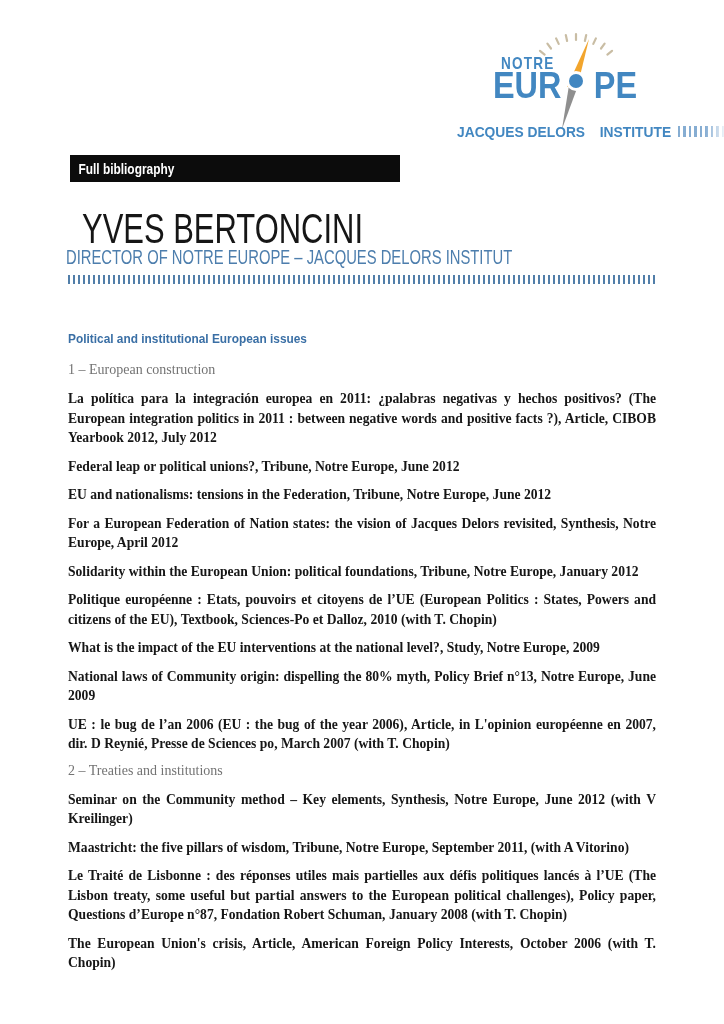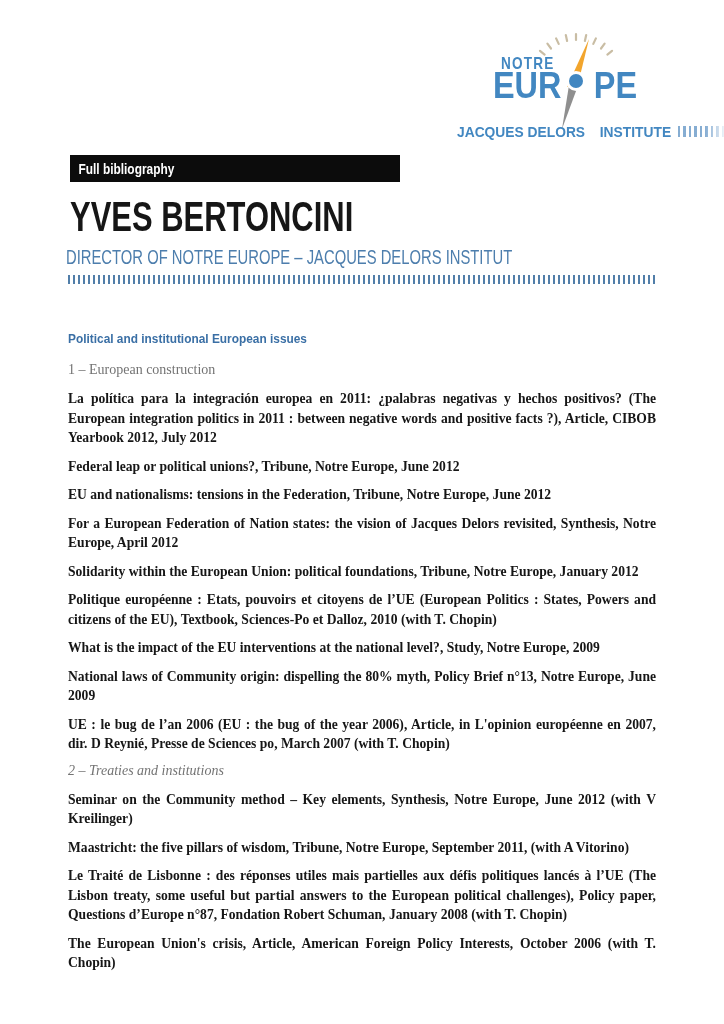--- a/index.html
+++ b/index.html
@@ -42,22 +42,22 @@
   
   .banner{
     position:absolute;top:155px;left:70px;width:330px;height:27px;
     background:#0c0c0c;color:#ffffff;
     display:flex;align-items:center;justify-content:flex-start;
     font-family:"Liberation Sans",sans-serif;font-weight:700;font-size:14px;
   }
   .banner span{display:inline-block;transform:scaleX(.85);}
   
   .person-name{
-    position:absolute;top:191px;left:66px;margin:4px;
-    font-family:"Liberation Sans",sans-serif;font-weight:700;font-size:43px;line-height:1;
+    position:absolute;top:191px;left:66px;margin:16px;
+    font-family:"Liberation Sans",sans-serif;font-weight:400;font-size:43px;line-height:1;
     color:#161616;white-space:nowrap;
   }
   .person-name span{display:inline-block;transform:scaleX(.72);transform-origin:0 50%;}
   .person-subtitle{
     position:absolute;top:247px;left:66px;margin:0;
     font-family:"Liberation Sans",sans-serif;font-weight:400;font-size:20px;line-height:1;
     color:#4d7ead;white-space:nowrap;
   }
   .person-subtitle span{display:inline-block;transform:scaleX(.74);transform-origin:0 50%;}
   .tick-row{
@@ -70,21 +70,21 @@
     margin:0 0 16px 0;
     font-family:"Liberation Sans",sans-serif;font-weight:700;font-size:13.5px;
     color:#3a6fa5;white-space:nowrap;
   }
   .category span{display:inline-block;transform:scaleX(.88);transform-origin:0 50%;}
   .sec-heading{
     margin:0 0 11px 0;
     font-family:"Liberation Serif",serif;font-weight:400;font-size:14px;
     color:#737373;
   }
-  .sec-heading.second{font-style:italic;}
+  .sec-heading.second{}
   .item{
     margin:0 0 9px 0;
     font-family:"Liberation Serif",serif;font-weight:700;font-size:13.6px;
     line-height:19.5px;color:#161616;text-align:justify;
   }
 </style>
 </head>
 <body>
 
 <div class="page">

